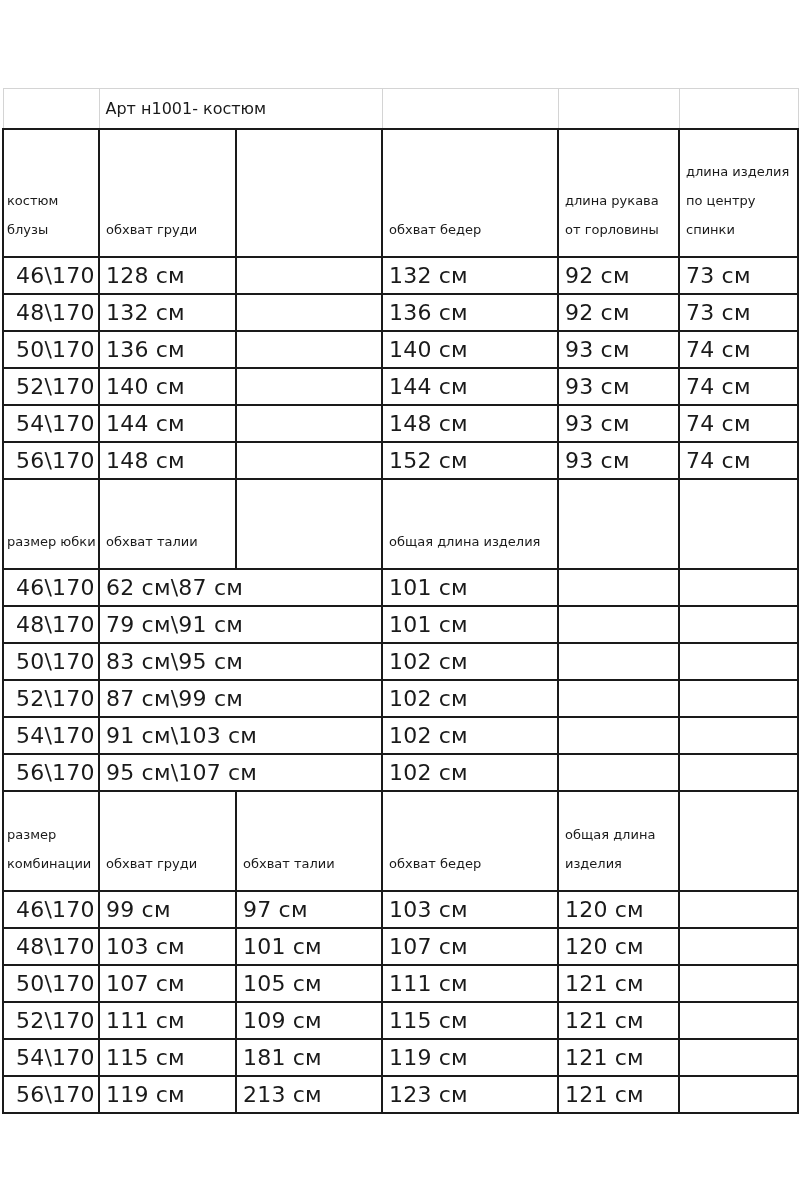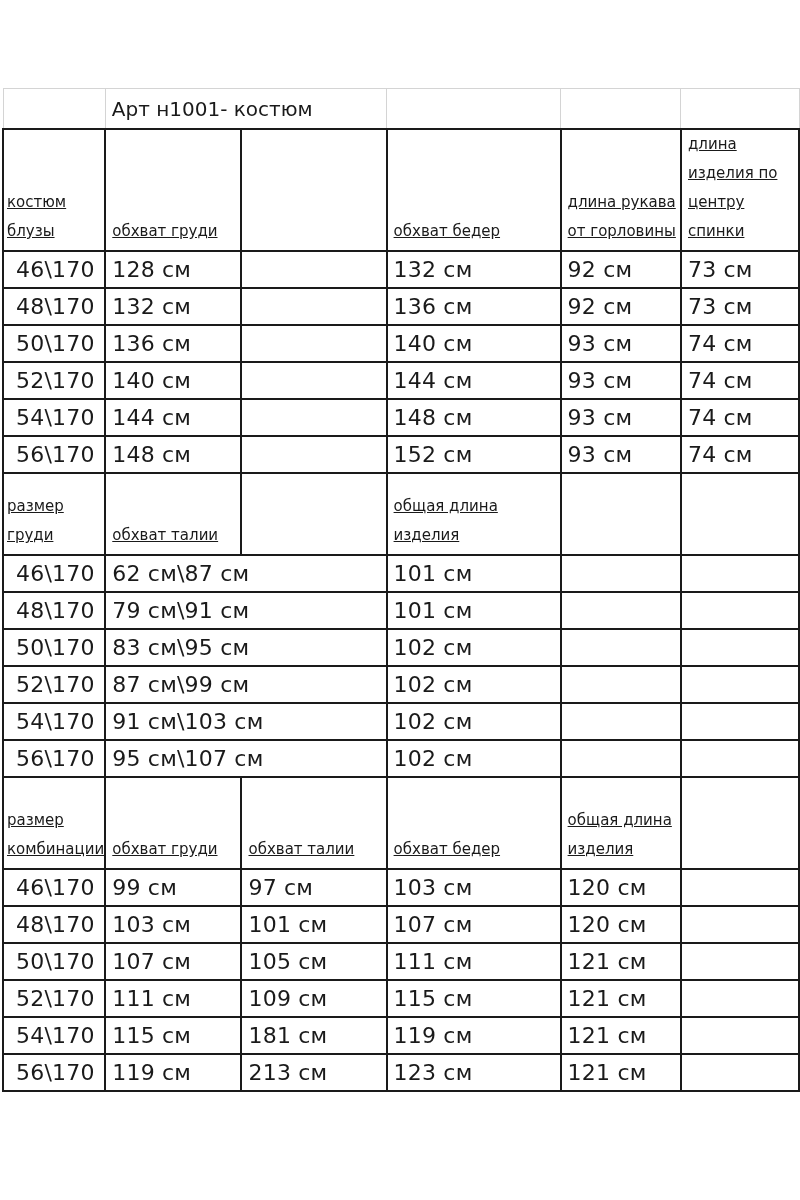--- a/index.html
+++ b/index.html
@@ -2,24 +2,24 @@
 <html><head>
 <meta charset="utf-8">
 <style>
   html, body { margin:0; padding:0; background:#ffffff; }
   body { width:800px; height:1200px; position:relative; overflow:hidden;
          font-family: "DejaVu Sans", "Liberation Sans", sans-serif; color:#1a1a1a; }
   table.sheet { position:absolute; left:2px; top:88px; border-collapse:collapse; table-layout:fixed; }
   table.sheet td { padding:0 0 0 6px; vertical-align:bottom; overflow:hidden; white-space:nowrap; }
   col.c1 { width:96px; } col.c2 { width:137px; } col.c3 { width:146px; }
   col.c4 { width:176px; } col.c5 { width:121px; } col.c6 { width:119px; }
-  tr.title td { height:39px; border:1px solid #d4d4d4; border-bottom:2px solid #1a1a1a; font-size:20px; vertical-align:middle; }
+  tr.title td { height:39px; border:1px solid #d4d4d4; border-bottom:2px solid #1a1a1a; font-size:16px; vertical-align:middle; }
   tr.title td:first-child { border-left:1px solid #d4d4d4; }
   td.b { border:2px solid #1a1a1a; }
-  tr.hdr td { font-size:15px; line-height:29px; white-space:normal; padding-bottom:4px;text-decoration:underline; }
+  tr.hdr td { font-size:13px; line-height:29px; white-space:normal; padding-bottom:12px; }
   tr.hdr3 td { height:114px; }
   tr.hdr2 td { height:76px; }
   tr.data td { height:35px; font-size:22px; vertical-align:middle; letter-spacing:0.2px; }
   tr.data td:first-child { padding-left:12px; }
   .small-first { padding-left:3px !important; }
 </style>
 </head>
 <body>
 
 <table class="sheet">
@@ -89,21 +89,21 @@
       </tr>
       <tr class="data">
         <td class="b">56\170</td>
         <td class="b">148 см</td>
         <td class="b"></td>
         <td class="b">152 см</td>
         <td class="b">93 см</td>
         <td class="b">74 см</td>
       </tr>
       <tr class="hdr hdr2">
-        <td class="b small-first">размер груди</td>
+        <td class="b small-first">размер юбки</td>
         <td class="b">обхват талии</td>
         <td class="b"></td>
         <td class="b">общая длина изделия</td>
         <td class="b"></td>
         <td class="b"></td>
       </tr>
       <tr class="data">
         <td class="b">46\170</td>
         <td class="b" colspan="2">62 см\87 см</td>
         <td class="b">101 см</td>

